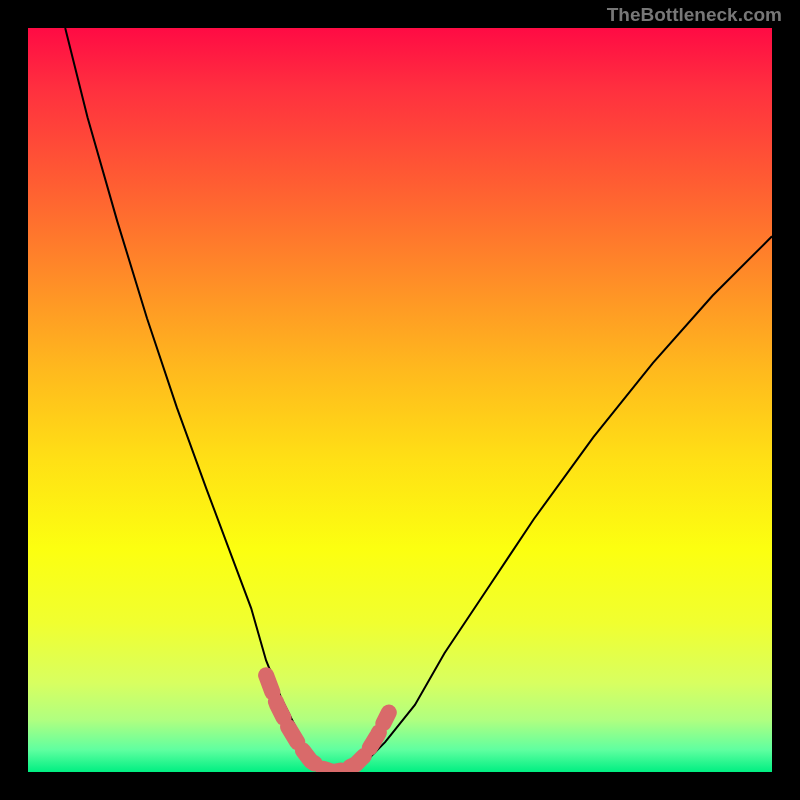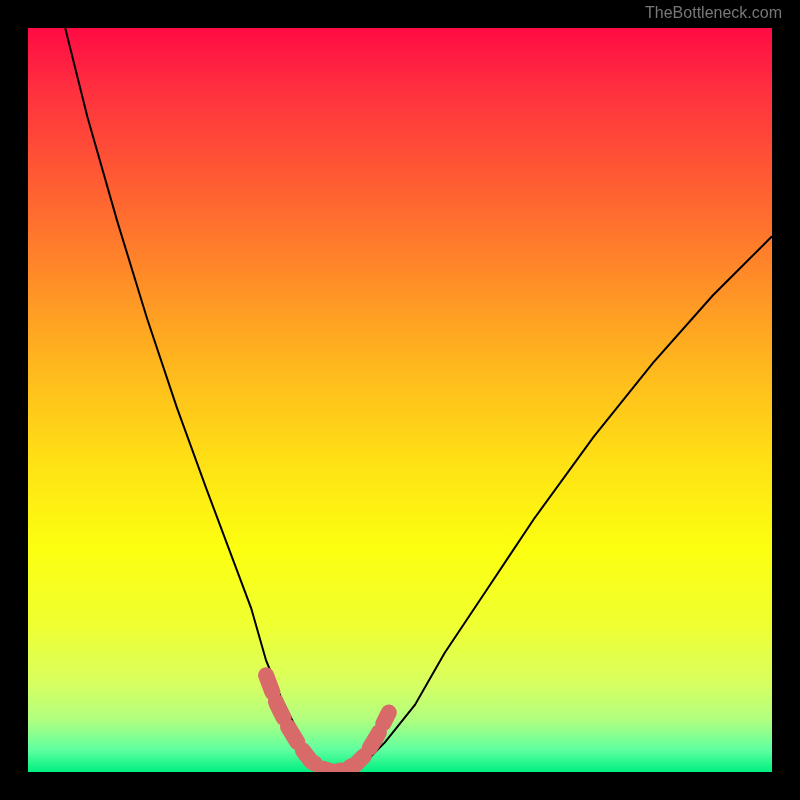--- a/index.html
+++ b/index.html
@@ -9,22 +9,22 @@
     height: 800px;
     background: #000;
     position: relative;
     font-family: Arial, sans-serif;
   }
   .watermark {
     position: absolute;
     top: 4px;
     right: 18px;
     color: #777;
-    font-size: 16px;
-    font-weight: 400;
+    font-size: 19px;
+    font-weight: 700;
     z-index: 10;
   }
   .plot-area {
     position: absolute;
     left: 28px;
     top: 28px;
     width: 744px;
     height: 744px;
     overflow: hidden;
   }

